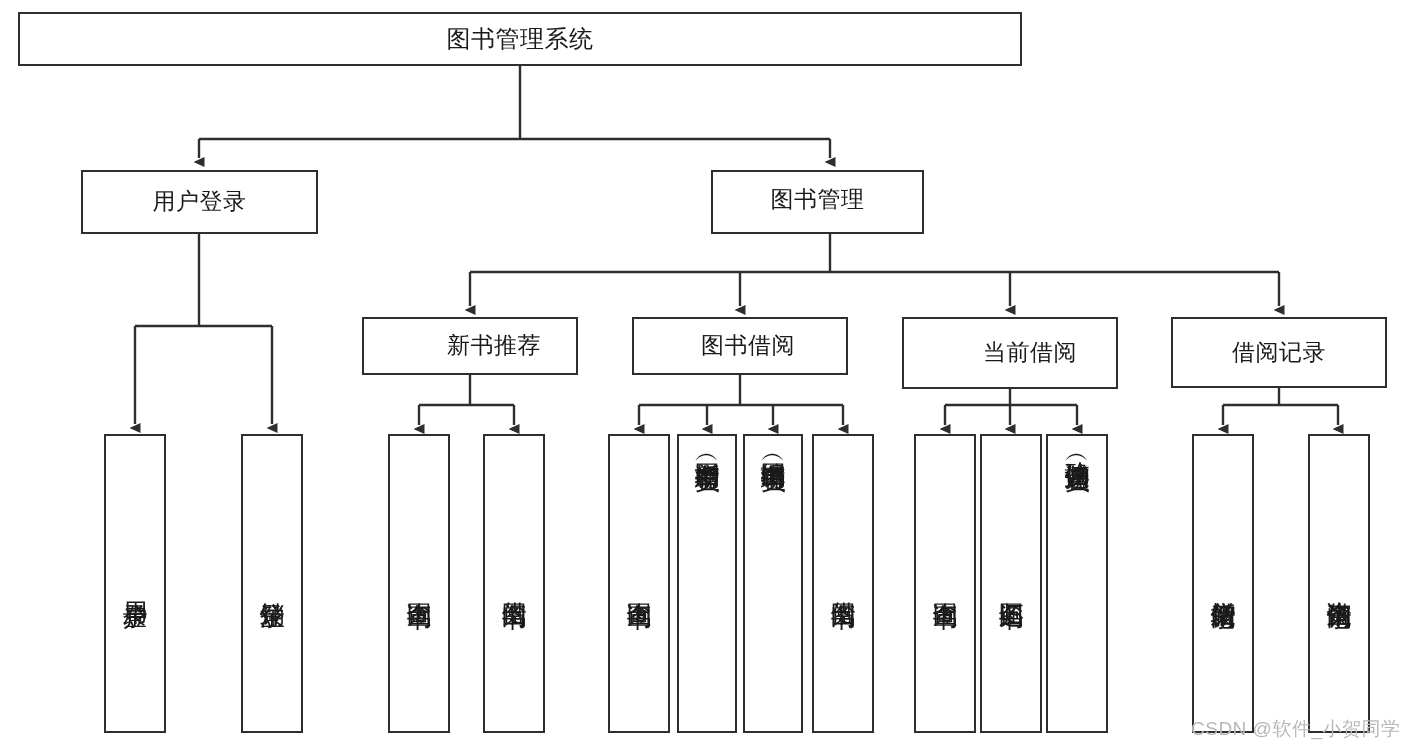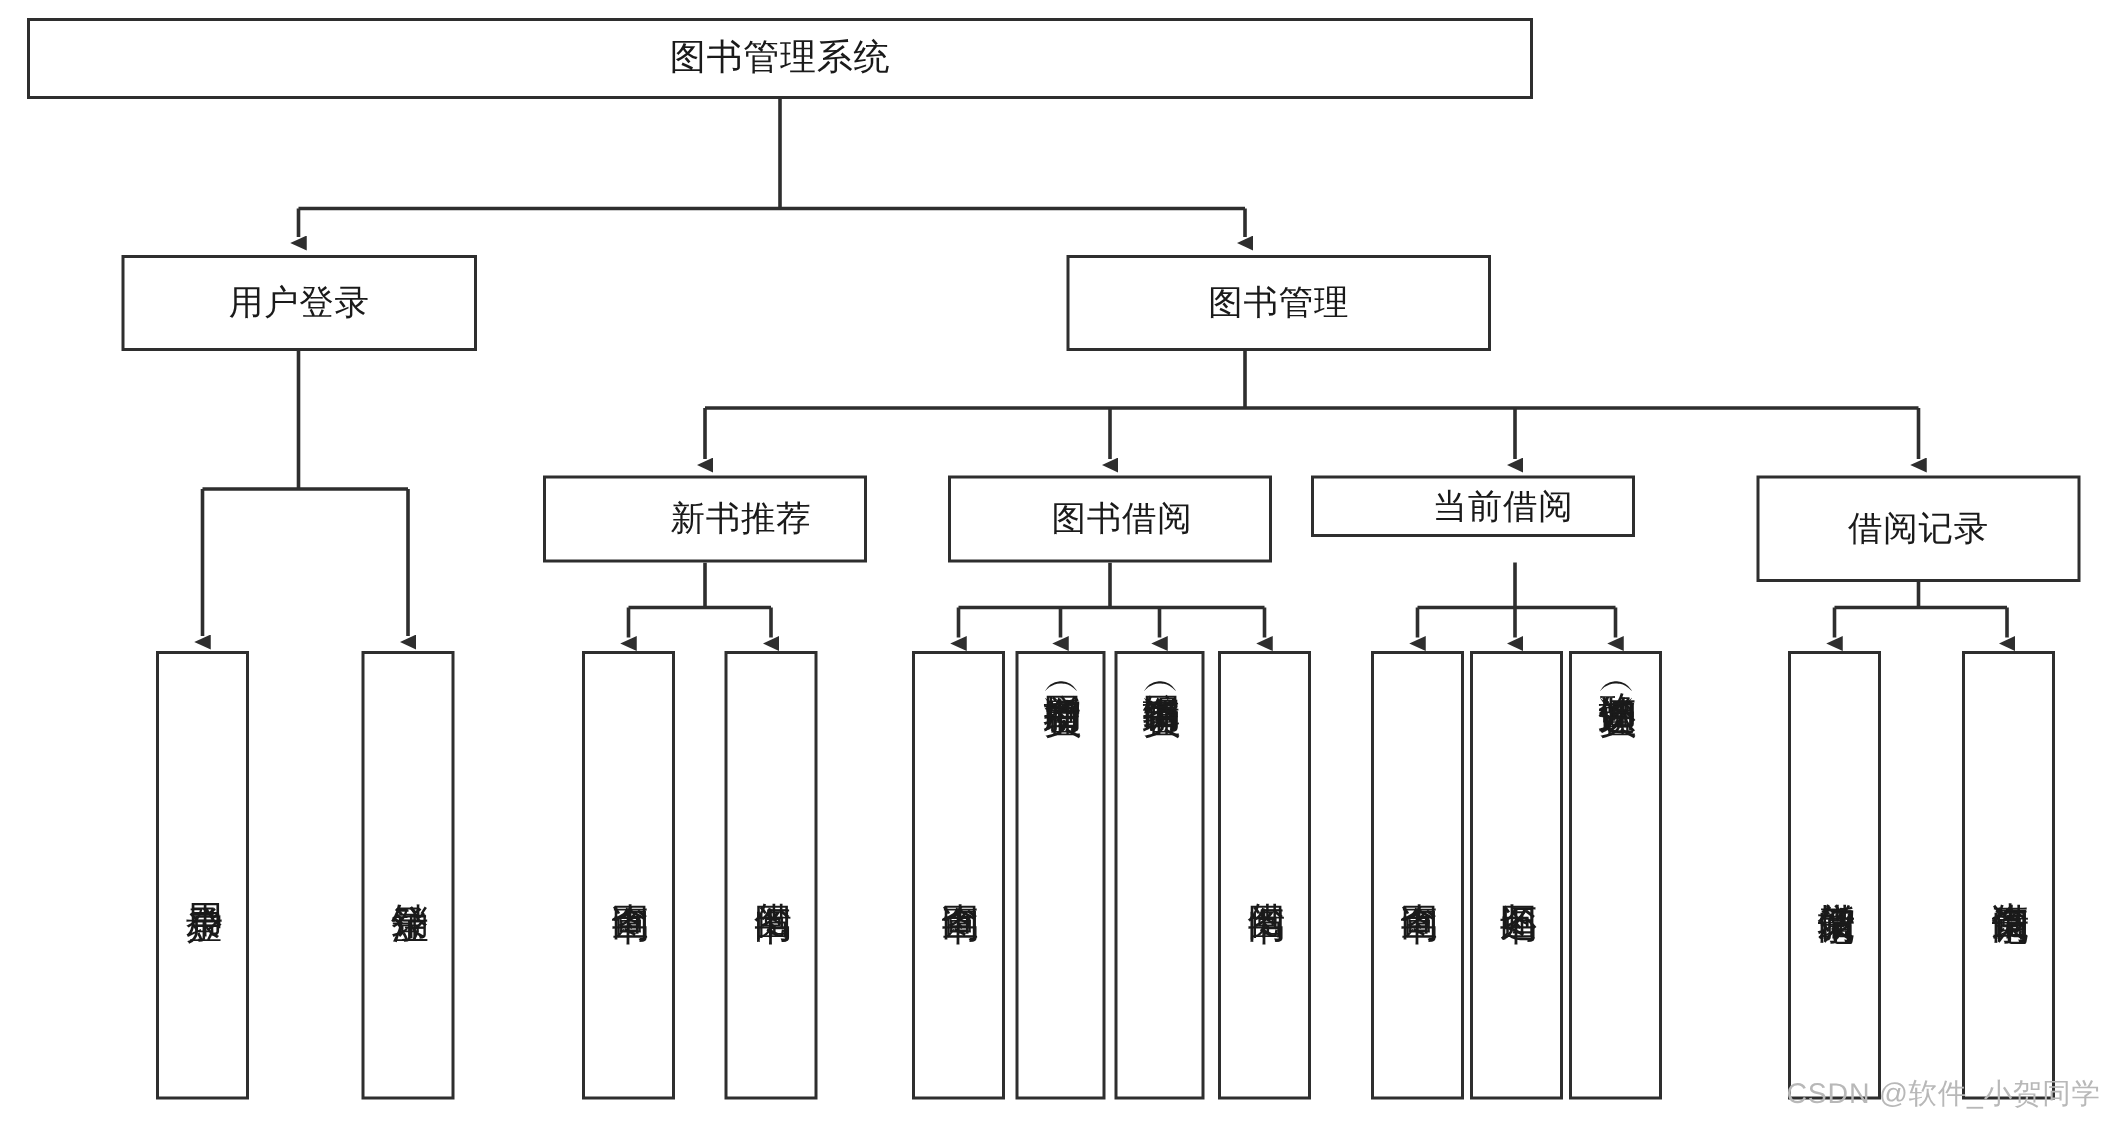--- a/index.html
+++ b/index.html
@@ -135,31 +135,31 @@
     </g>
   </svg>
 
   <div class="node horiz root" style="left:18px; top:12px; width:1004px; height:54px;">
     <span class="label">图书管理系统</span>
   </div>
 
   <div class="node horiz" style="left:81px; top:170px; width:237px; height:64px;">
     <span class="label">用户登录</span>
   </div>
-  <div class="node horiz" style="left:711px; top:170px; width:283px; height:64px;">
+  <div class="node horiz" style="left:711px; top:170px; width:213px; height:64px;font-family:Liberation Mono, monospace;">
     <span class="label">图书管理</span>
   </div>
 
   <div class="node horiz" style="left:362px; top:317px; width:216px; height:58px;padding-left:48px;">
     <span class="label">新书推荐</span>
   </div>
   <div class="node horiz" style="left:632px; top:317px; width:216px; height:58px;padding-left:16px;">
     <span class="label">图书借阅</span>
   </div>
-  <div class="node horiz" style="left:874px; top:317px; width:216px; height:41px;padding-left:40px;">
+  <div class="node horiz" style="left:902px; top:317px; width:216px; height:72px;padding-left:40px;">
     <span class="label">当前借阅</span>
   </div>
   <div class="node horiz" style="left:1171px; top:317px; width:216px; height:71px;">
     <span class="label">借阅记录</span>
   </div>
 
   <div class="node vert mid" style="left:104px; top:434px; width:62px; height:299px;">
     <span class="label">用户登录</span>
   </div>
   <div class="node vert mid" style="left:241px; top:434px; width:62px; height:299px;">

